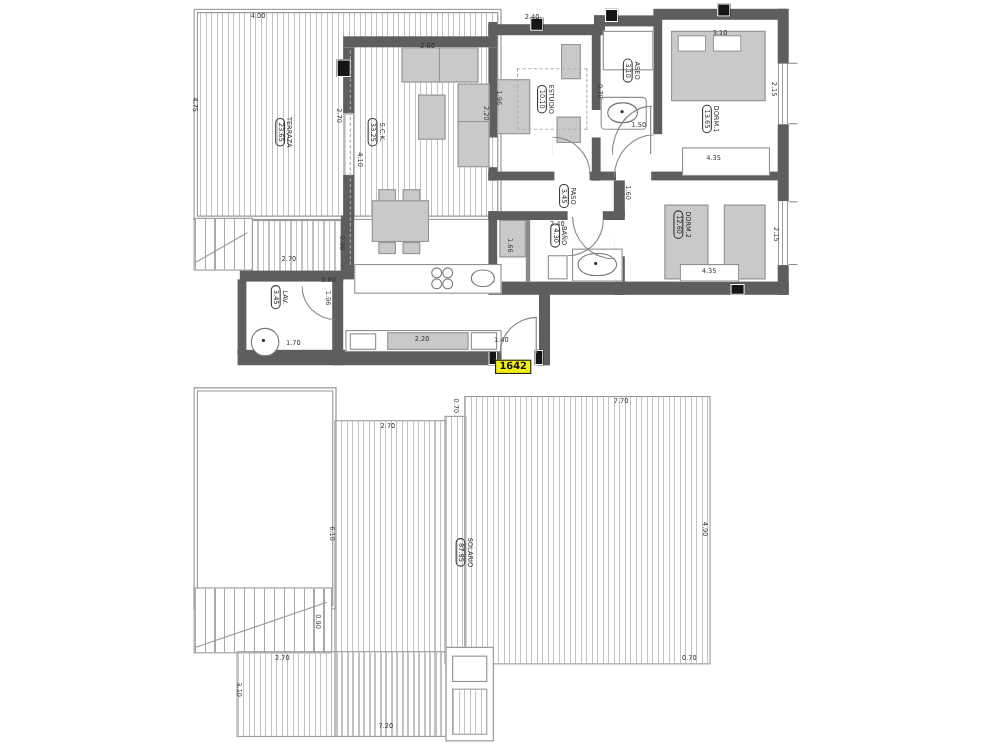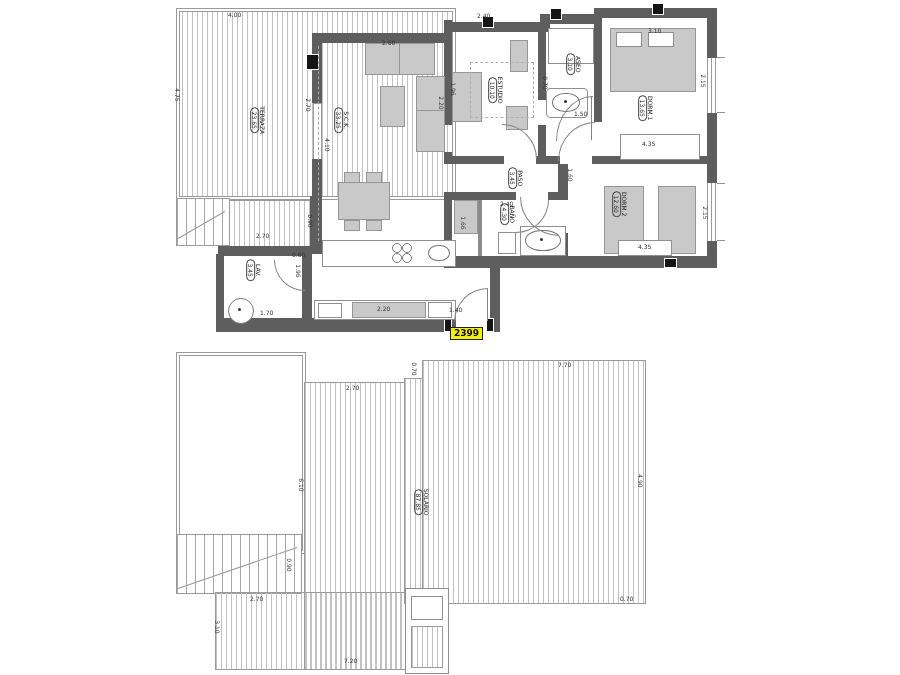--- a/index.html
+++ b/index.html
@@ -219,21 +219,21 @@
   <span class="dim v" style="left:698px;top:210px;">2.15</span>
   <span class="dim" style="left:638px;top:244px;">4.35</span>
   <span class="dim" style="left:256px;top:233px;">2.70</span>
   <span class="dim v" style="left:303px;top:218px;">0.90</span>
   <span class="dim" style="left:292px;top:252px;">0.60</span>
   <span class="dim v" style="left:291px;top:268px;">1.96</span>
   <span class="dim" style="left:260px;top:310px;">1.70</span>
   <span class="dim" style="left:377px;top:306px;">2.20</span>
   <span class="dim" style="left:449px;top:307px;">1.40</span>
 
-  <div class="badge" style="left:450px;top:327px;">2399</div>
+  <div class="badge" style="left:450px;top:327px;">1642</div>
 
   <div class="open pp" style="left:176px;top:352px;width:128px;height:200px;"></div>
 
   <div class="stairs" style="left:176px;top:534px;width:124px;height:58px;"></div>
   <div class="diag" style="left:178px;top:588px;width:126px;transform:rotate(-19deg);"></div>
 
   <div class="hatch" style="left:304px;top:382px;width:100px;height:286px;"></div>
   <div class="hatch" style="left:404px;top:378px;width:18px;height:224px;"></div>
   <div class="hatch" style="left:422px;top:360px;width:222px;height:242px;"></div>
   <div class="hatch" style="left:215px;top:592px;width:190px;height:76px;"></div>

